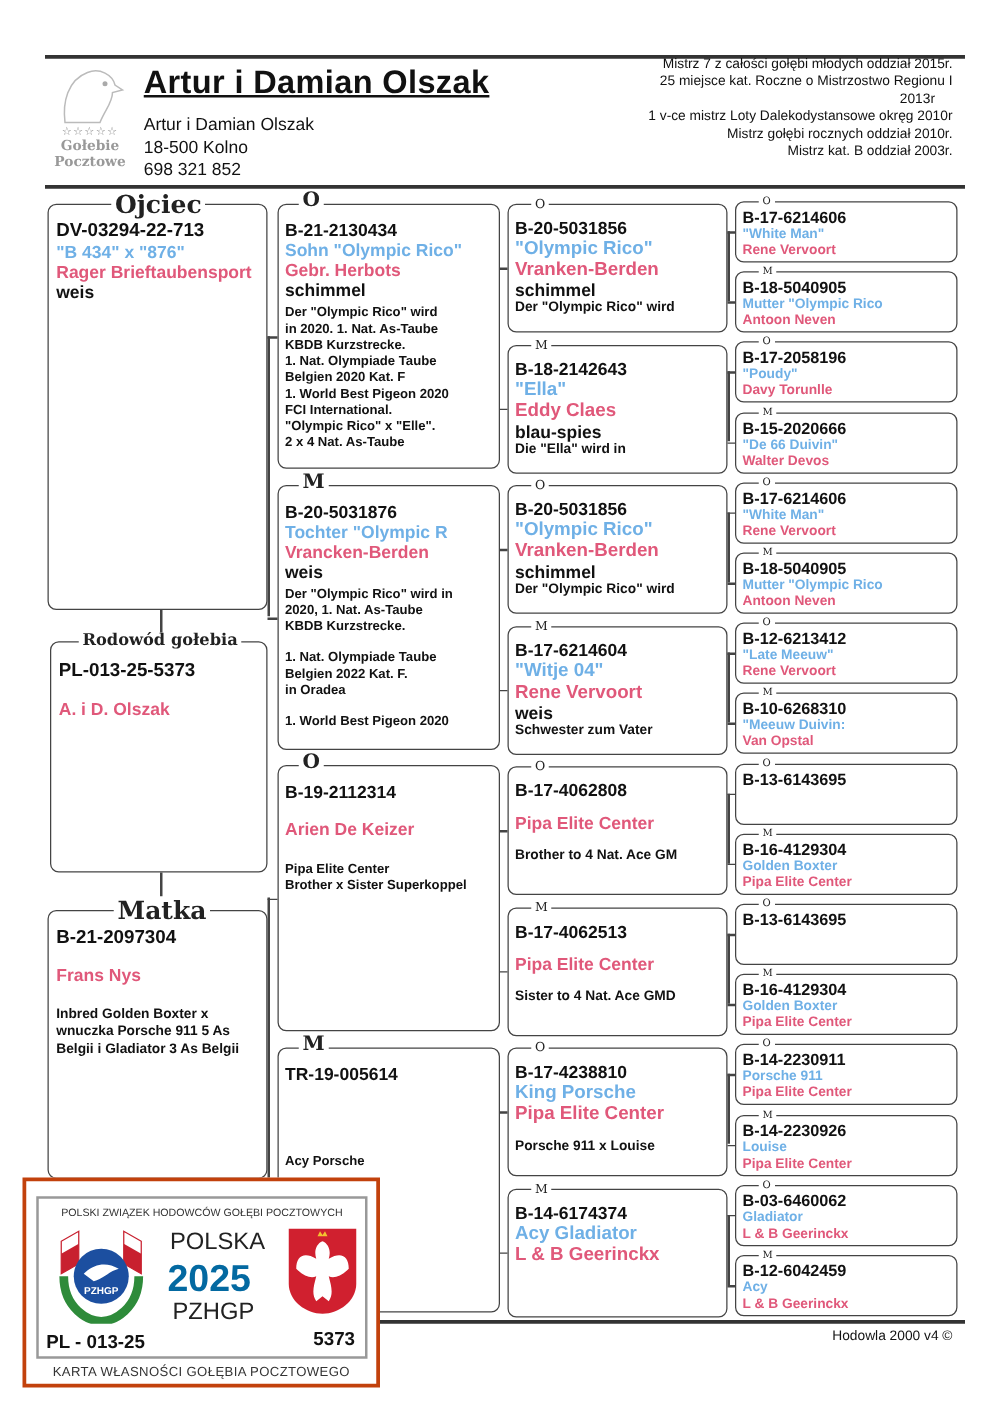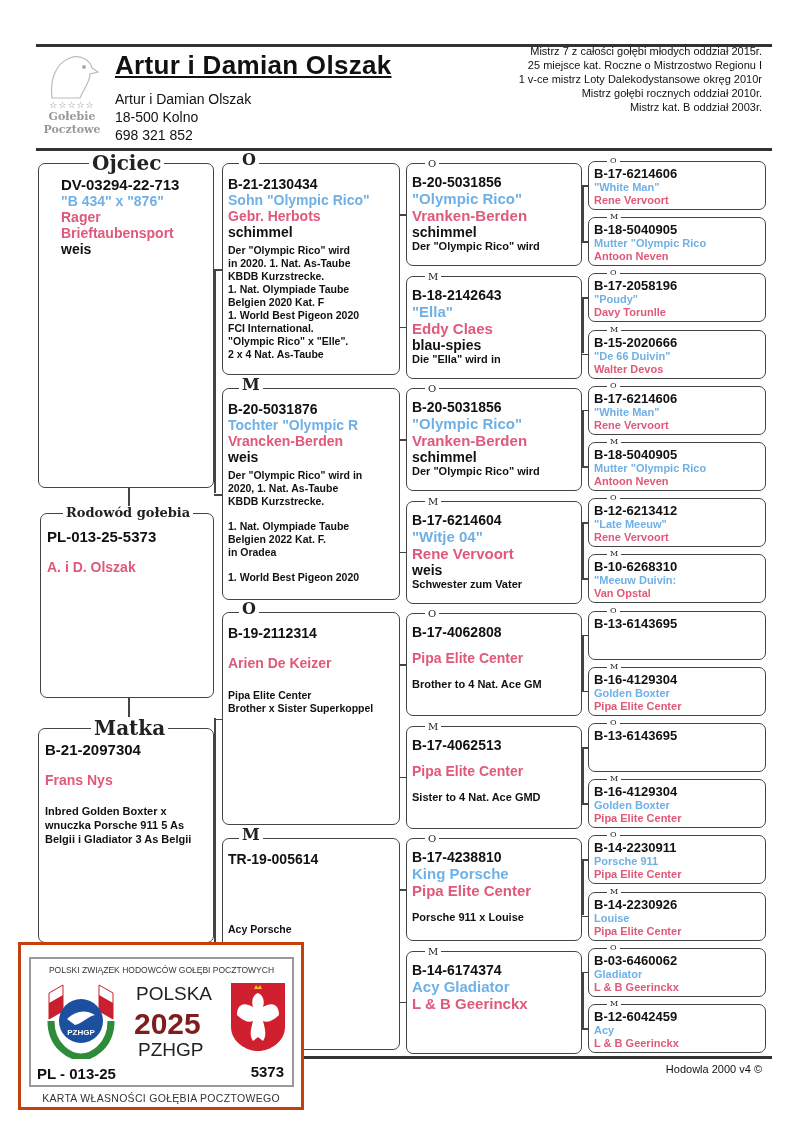--- a/index.html
+++ b/index.html
@@ -33,21 +33,21 @@
   
   .g4 .ring { font-size: 13px; line-height: 15px; }
   .g4 .name { font-size: 11px; line-height: 13px; }
 
   .conn { position: absolute; background: #444; }
   .footer { position: absolute; right: 38px; top: 1063px; font-size: 11px; }
   .card { position: absolute; left: 18px; top: 942px; width: 286px; height: 168px; background: #fff; border: 3px solid #c2410c; padding-left: 12px; }
   .card .inner { position: absolute; left: 8px; top: 12px; width: 265px; height: 130px; border: 2px solid #999; }
   .card .org { position: absolute; left: 0; right: 0; top: 6px; text-align: center; font-size: 8.5px; color: #333; }
   .card .polska { position: absolute; left: 105px; top: 24px; font-size: 19px; color: #222; }
-  .card .year { position: absolute; left: 103px; top: 48px; font-size: 30px; font-weight: bold; color: #7f1d1d; }
+  .card .year { position: absolute; left: 103px; top: 48px; font-size: 30px; font-weight: bold; color: #0369a1; }
   .card .pzhgp { position: absolute; left: 107px; top: 80px; font-size: 19px; color: #222; }
   .card .plno { position: absolute; left: 6px; top: 106px; font-size: 15px; font-weight: bold; }
   .card .num { position: absolute; right: 8px; top: 104px; font-size: 15px; font-weight: bold; }
   .card .karta { position: absolute; left: 0; right: 0; top: 147px; text-align: center; font-size: 10.5px; color: #333; letter-spacing: 0.3px; }
 </style>
 </head>
 <body>
 
 <div class="hline" style="top:44px;"></div>
 <div class="hline" style="top:148px;"></div>
@@ -65,26 +65,27 @@
 <div class="title">Artur i Damian Olszak</div>
 <div class="addr">
   <div>Artur i Damian Olszak</div>
   <div>18-500 Kolno</div>
   <div>698 321 852</div>
 </div>
 
 <div class="achieve">
   <div>Mistrz 7 z całości gołębi młodych oddział 2015r.</div>
   <div>25 miejsce kat. Roczne o Mistrzostwo Regionu I</div>
+  <div style="padding-right:14px;">2013r</div>
   <div>1 v-ce mistrz Loty Dalekodystansowe okręg 2010r</div>
   <div>Mistrz gołębi rocznych oddział 2010r.</div>
   <div>Mistrz kat. B oddział 2003r.</div>
 </div>
 
-<div class="box g1" style="left:38px; top:163px; width:176px; height:325px; padding:12px 22px;">
+<div class="box g1" style="left:38px; top:163px; width:176px; height:325px; padding:12px 6px;">
   <span class="lbl" style="left:50px; top:-12px; font-size:20px; font-weight:bold; line-height:22px;">Ojciec</span>
   <div class="ring">DV-03294-22-713</div>
   <div class="blue">"B 434" x "876"</div>
   <div class="pink">Rager Brieftaubensport</div>
   <div class="blk" style="font-size:14px;">weis</div>
 </div>
 
 <div class="conn" style="left:128px; top:488px; width:2px; height:22px;"></div>
 <div class="box g1" style="left:40px; top:513px; width:174px; height:185px; padding:14px 6px;">
   <span class="lbl" style="left:22px; font-size:13px; font-weight:bold;">Rodowód gołebia</span>

